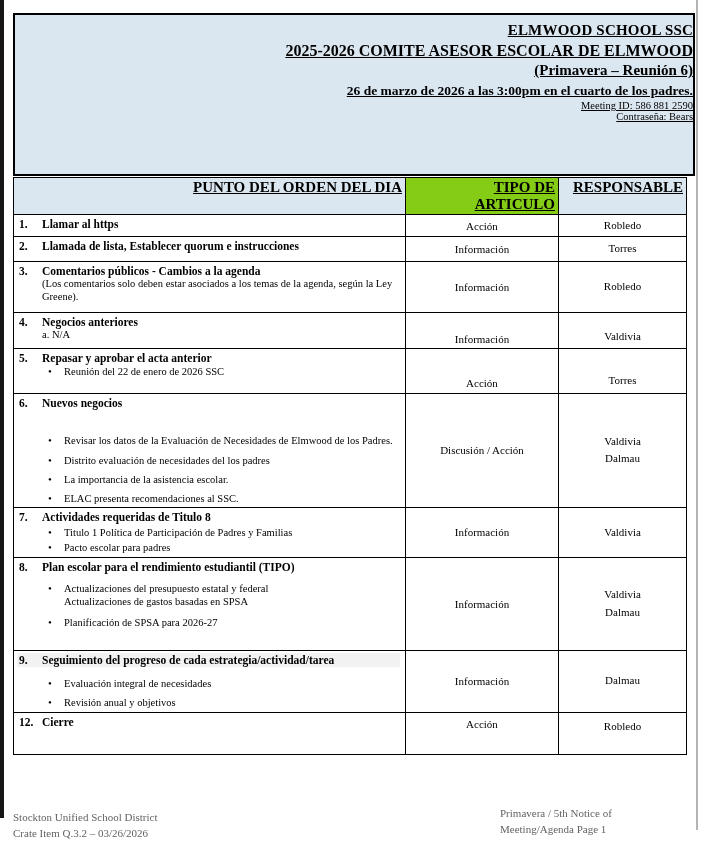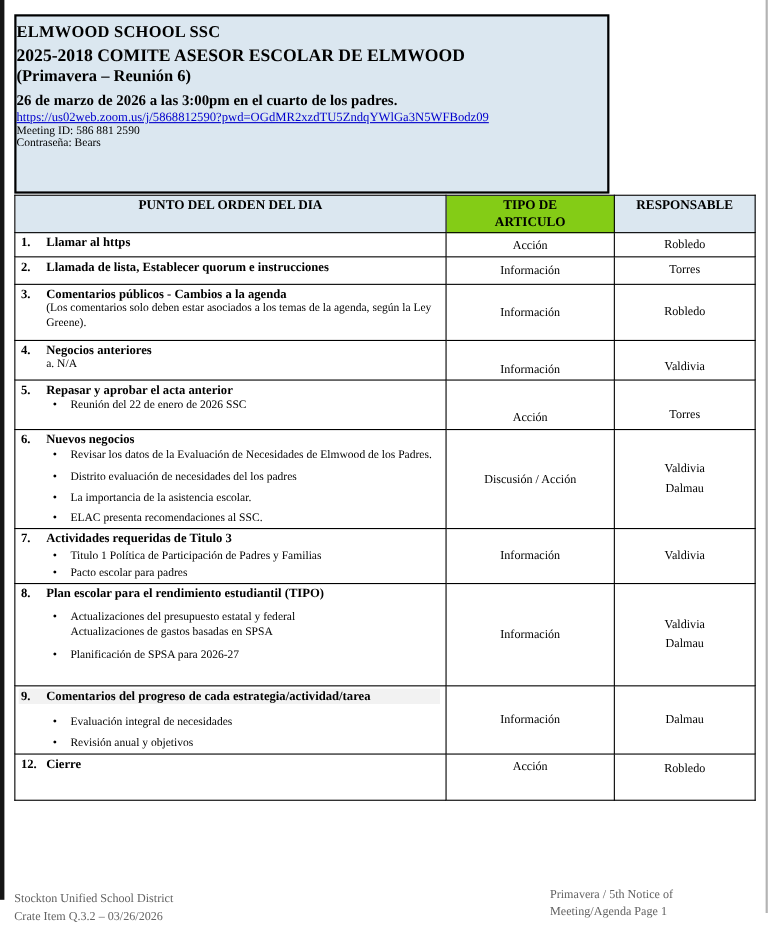--- a/index.html
+++ b/index.html
@@ -9,45 +9,45 @@
     background:#ffffff;
     font-family:"Liberation Serif", serif;
     color:#000;
     overflow:hidden;
   }
   .scan-edge-left{position:absolute;left:0;top:0;width:4px;height:818px;background:#161616;}
   .scan-edge-right{position:absolute;left:696px;top:0;width:2px;height:830px;background:#b3b3b3;}
 
   
   .header-box{
-    position:absolute;left:13px;top:13px;width:541px;height:163px;
+    position:absolute;left:13px;top:13px;width:682px;height:163px;
     box-sizing:border-box;border:2px solid #000;
-    text-align:left;padding-top:7px;
+    text-align:right;padding-top:7px;text-decoration:underline;
   }
   .h-title1{font-size:15px;font-weight:bold;letter-spacing:.2px;}
   .h-title2{font-size:16px;font-weight:bold;margin-top:3px;}
   .h-title3{font-size:15px;font-weight:bold;margin-top:2px;}
   .h-date{font-size:13.5px;font-weight:bold;margin-top:4px;}
   .h-link{font-size:11.5px;margin-top:2px;}
   .h-link a{text-decoration:underline;}
   .h-meeting{font-size:10.5px;margin-top:1px;}
   .h-pass{font-size:10.5px;}
   .h-invite{font-size:17px;font-weight:bold;margin-top:2px;letter-spacing:.2px;}
 
   
   table.agenda{
     position:absolute;left:13px;top:177px;width:673px;
     border-collapse:collapse;table-layout:fixed;
   }
   table.agenda th, table.agenda td{
     border:1.6px solid #000;box-sizing:border-box;
   }
   table.agenda th{
-    font-size:12px;font-weight:bold;text-align:center;vertical-align:top;
-    padding:1px 3px;white-space:pre-line;height:34px;
+    font-size:15px;font-weight:bold;text-align:right;vertical-align:top;
+    padding:1px 3px;white-space:pre-line;height:34px;text-decoration:underline;
   }
   td.cell-item{vertical-align:top;padding:2px 5px 2px 3px;}
   td.cell-type, td.cell-resp{text-align:center;font-size:11px;padding:1px 2px;}
   .item-title{display:flex;font-size:11.5px;font-weight:bold;line-height:1.25;}
   .item-num{flex:0 0 23px;padding-left:2px;}
   .item-title .t{flex:1;}
   .sub-plain{font-size:10.5px;padding-left:25px;line-height:1.2;}
   .sub-bullet{font-size:10.5px;padding-left:47px;position:relative;line-height:1.25;}
   .sub-bullet::before{content:"\2022";position:absolute;left:31px;font-size:11px;}
   .sub-cont{font-size:10.5px;padding-left:47px;line-height:1.25;}
@@ -59,26 +59,23 @@
 </style>
 </head>
 <body>
 
 <div class="page">
   <div class="scan-edge-left"></div>
   <div class="scan-edge-right"></div>
 
   <div class="header-box" id="header-box" style="background: rgb(219, 231, 240);">
     <div class="h-title1">ELMWOOD SCHOOL SSC</div>
-    <div class="h-title2">2025-2018 COMITE ASESOR ESCOLAR DE ELMWOOD</div>
+    <div class="h-title2">2025-2026 COMITE ASESOR ESCOLAR DE ELMWOOD</div>
     <div class="h-title3">(Primavera – Reunión 6)</div>
     <div class="h-date">26 de marzo de 2026 a las 3:00pm en el cuarto de los padres.</div>
-    <div class="h-link">
-      <a href="#" id="zoom-link" style="color: rgb(0, 0, 204);">https://us02web.zoom.us/j/5868812590?pwd=OGdMR2xzdTU5ZndqYWlGa3N5WFBodz09</a>
-    </div>
     <div class="h-meeting">Meeting ID: 586 881 2590</div>
     <div class="h-pass">Contraseña: Bears</div>
   </div>
 
   <table class="agenda">
     <colgroup>
       <col style="width:392px">
         <col style="width:153px">
         <col style="width:128px">
     </colgroup>
@@ -153,36 +150,36 @@
           <td class="cell-resp" style="vertical-align: bottom; padding-bottom: 4px;">
             <div class="resp-line">Torres</div>
           </td>
         </tr>
         <tr style="height: 90px;">
           <td class="cell-item">
             <div class="item-title">
               <span class="item-num">6.</span>
               <span class="t">Nuevos negocios</span>
             </div>
-            <div class="sub-bullet" style="margin-top: 0;">Revisar los datos de la Evaluación de Necesidades de Elmwood de los Padres.</div>
+            <div class="sub-bullet" style="margin-top: 24px;">Revisar los datos de la Evaluación de Necesidades de Elmwood de los Padres.</div>
             <div class="sub-bullet" style="margin-top: 6px;">Distrito evaluación de necesidades del los padres</div>
             <div class="sub-bullet" style="margin-top: 6px;">La importancia de la asistencia escolar.</div>
             <div class="sub-bullet" style="margin-top: 6px;">ELAC presenta recomendaciones al SSC.</div>
           </td>
           <td class="cell-type" style="vertical-align: middle;">Discusión / Acción</td>
           <td class="cell-resp" style="vertical-align: middle;">
             <div class="resp-line">Valdivia</div>
             <div class="resp-line">Dalmau</div>
           </td>
         </tr>
         <tr style="height: 47px;">
           <td class="cell-item">
             <div class="item-title">
               <span class="item-num">7.</span>
-              <span class="t">Actividades requeridas de Titulo 3</span>
+              <span class="t">Actividades requeridas de Titulo 8</span>
             </div>
             <div class="sub-bullet" style="margin-top: 2px;">Titulo 1 Política de Participación de Padres y Familias</div>
             <div class="sub-bullet" style="margin-top: 2px;">Pacto escolar para padres</div>
           </td>
           <td class="cell-type" style="vertical-align: middle;">Información</td>
           <td class="cell-resp" style="vertical-align: middle;">
             <div class="resp-line">Valdivia</div>
           </td>
         </tr>
         <tr style="height: 93px;">
@@ -198,21 +195,21 @@
           <td class="cell-type" style="vertical-align: middle;">Información</td>
           <td class="cell-resp" style="vertical-align: middle;">
             <div class="resp-line">Valdivia</div>
             <div class="resp-line">Dalmau</div>
           </td>
         </tr>
         <tr style="height: 62px;">
           <td class="cell-item">
             <div class="item-title" style="background: rgb(242, 242, 242); margin-bottom: 10px;">
               <span class="item-num">9.</span>
-              <span class="t">Comentarios del progreso de cada estrategia/actividad/tarea</span>
+              <span class="t">Seguimiento del progreso de cada estrategia/actividad/tarea</span>
             </div>
             <div class="sub-bullet" style="margin-top: 6px;">Evaluación integral de necesidades</div>
             <div class="sub-bullet" style="margin-top: 6px;">Revisión anual y objetivos</div>
           </td>
           <td class="cell-type" style="vertical-align: middle;">Información</td>
           <td class="cell-resp" style="vertical-align: middle;">
             <div class="resp-line">Dalmau</div>
           </td>
         </tr>
         <tr style="height: 42px;">

